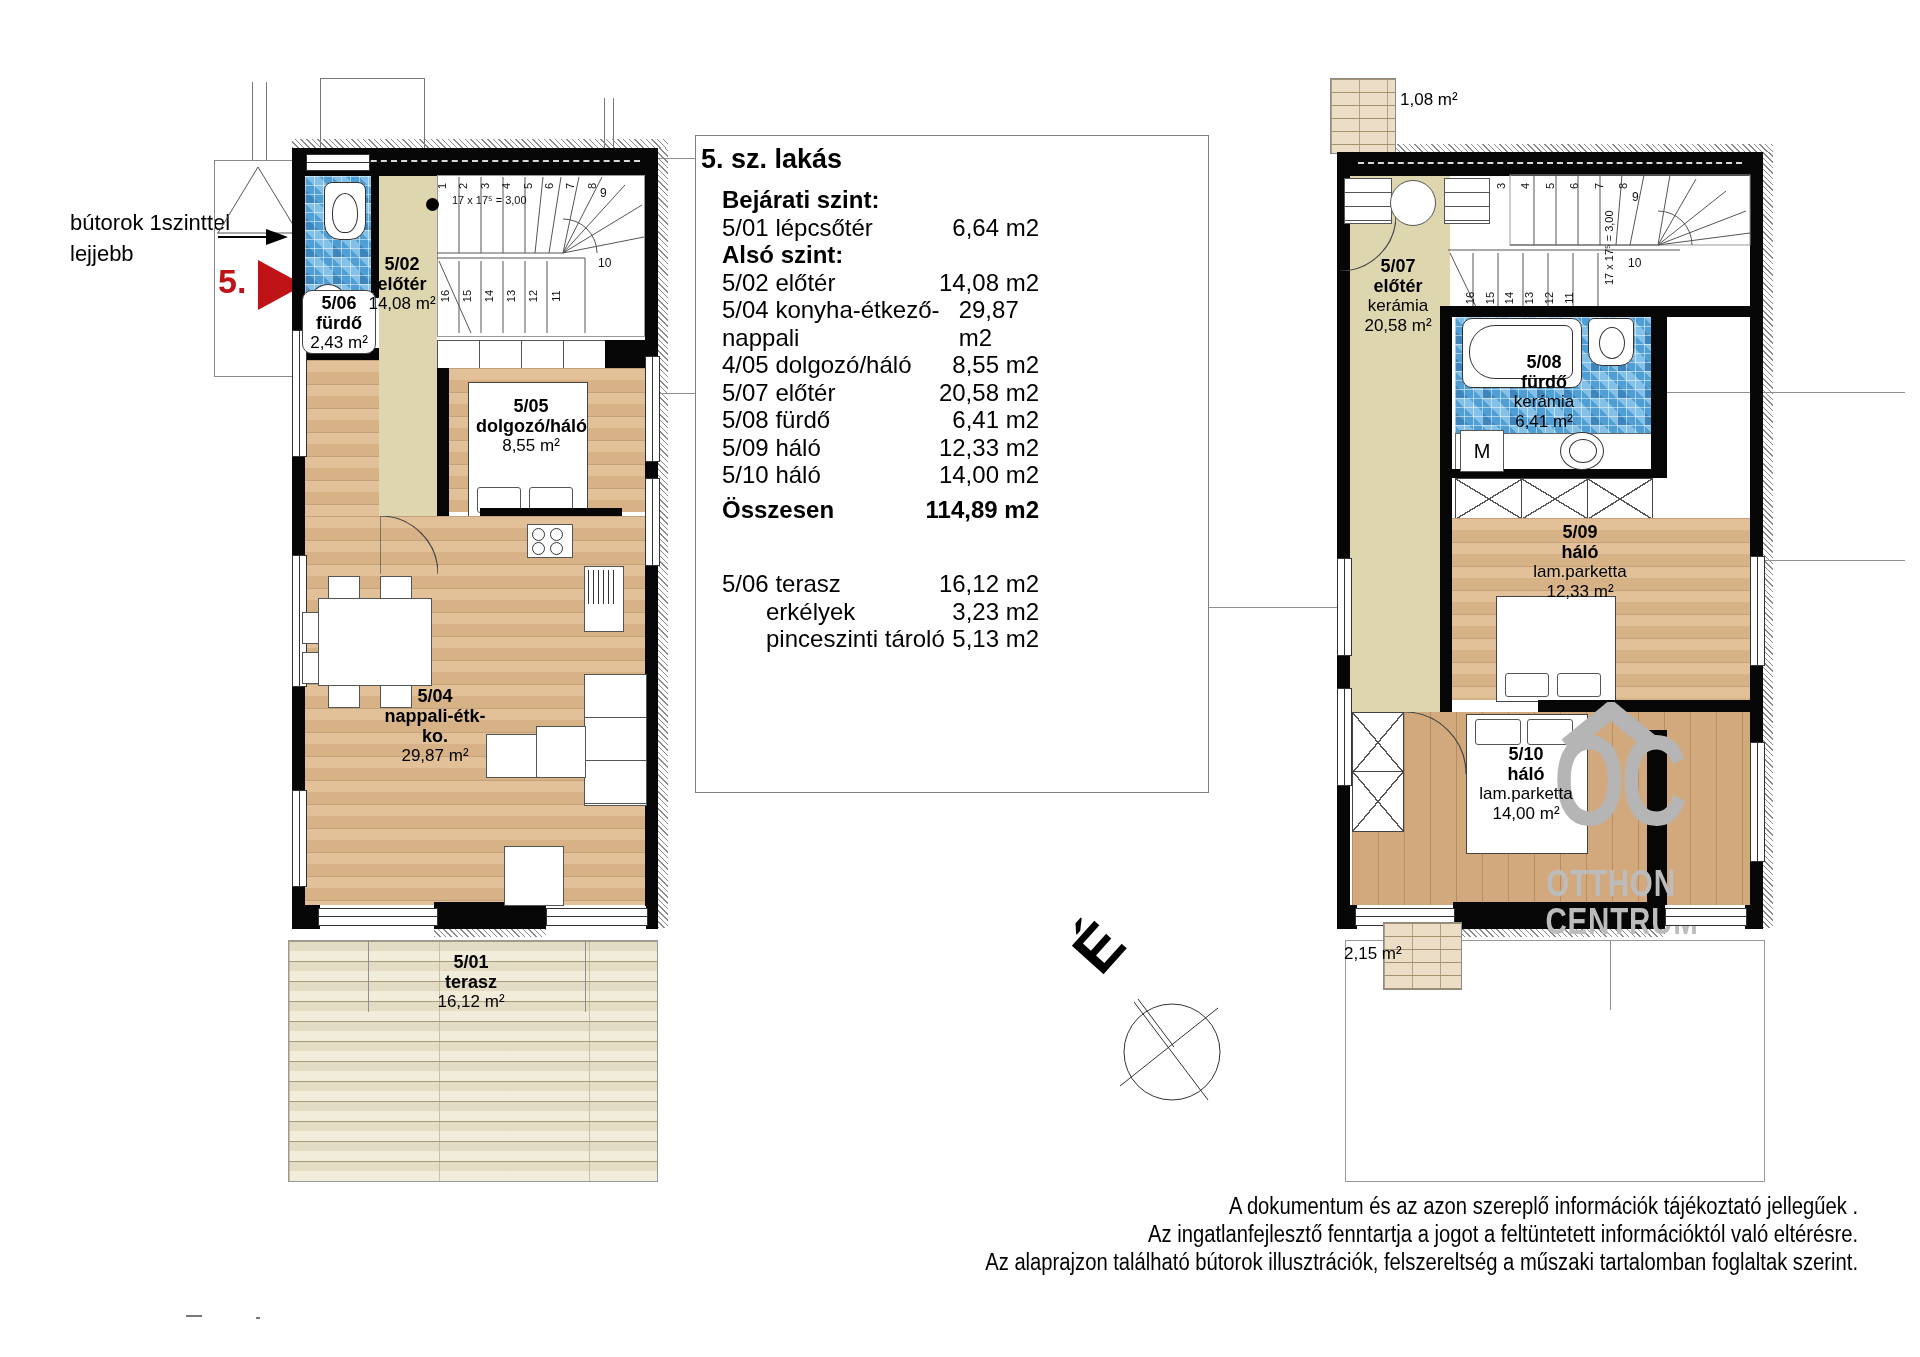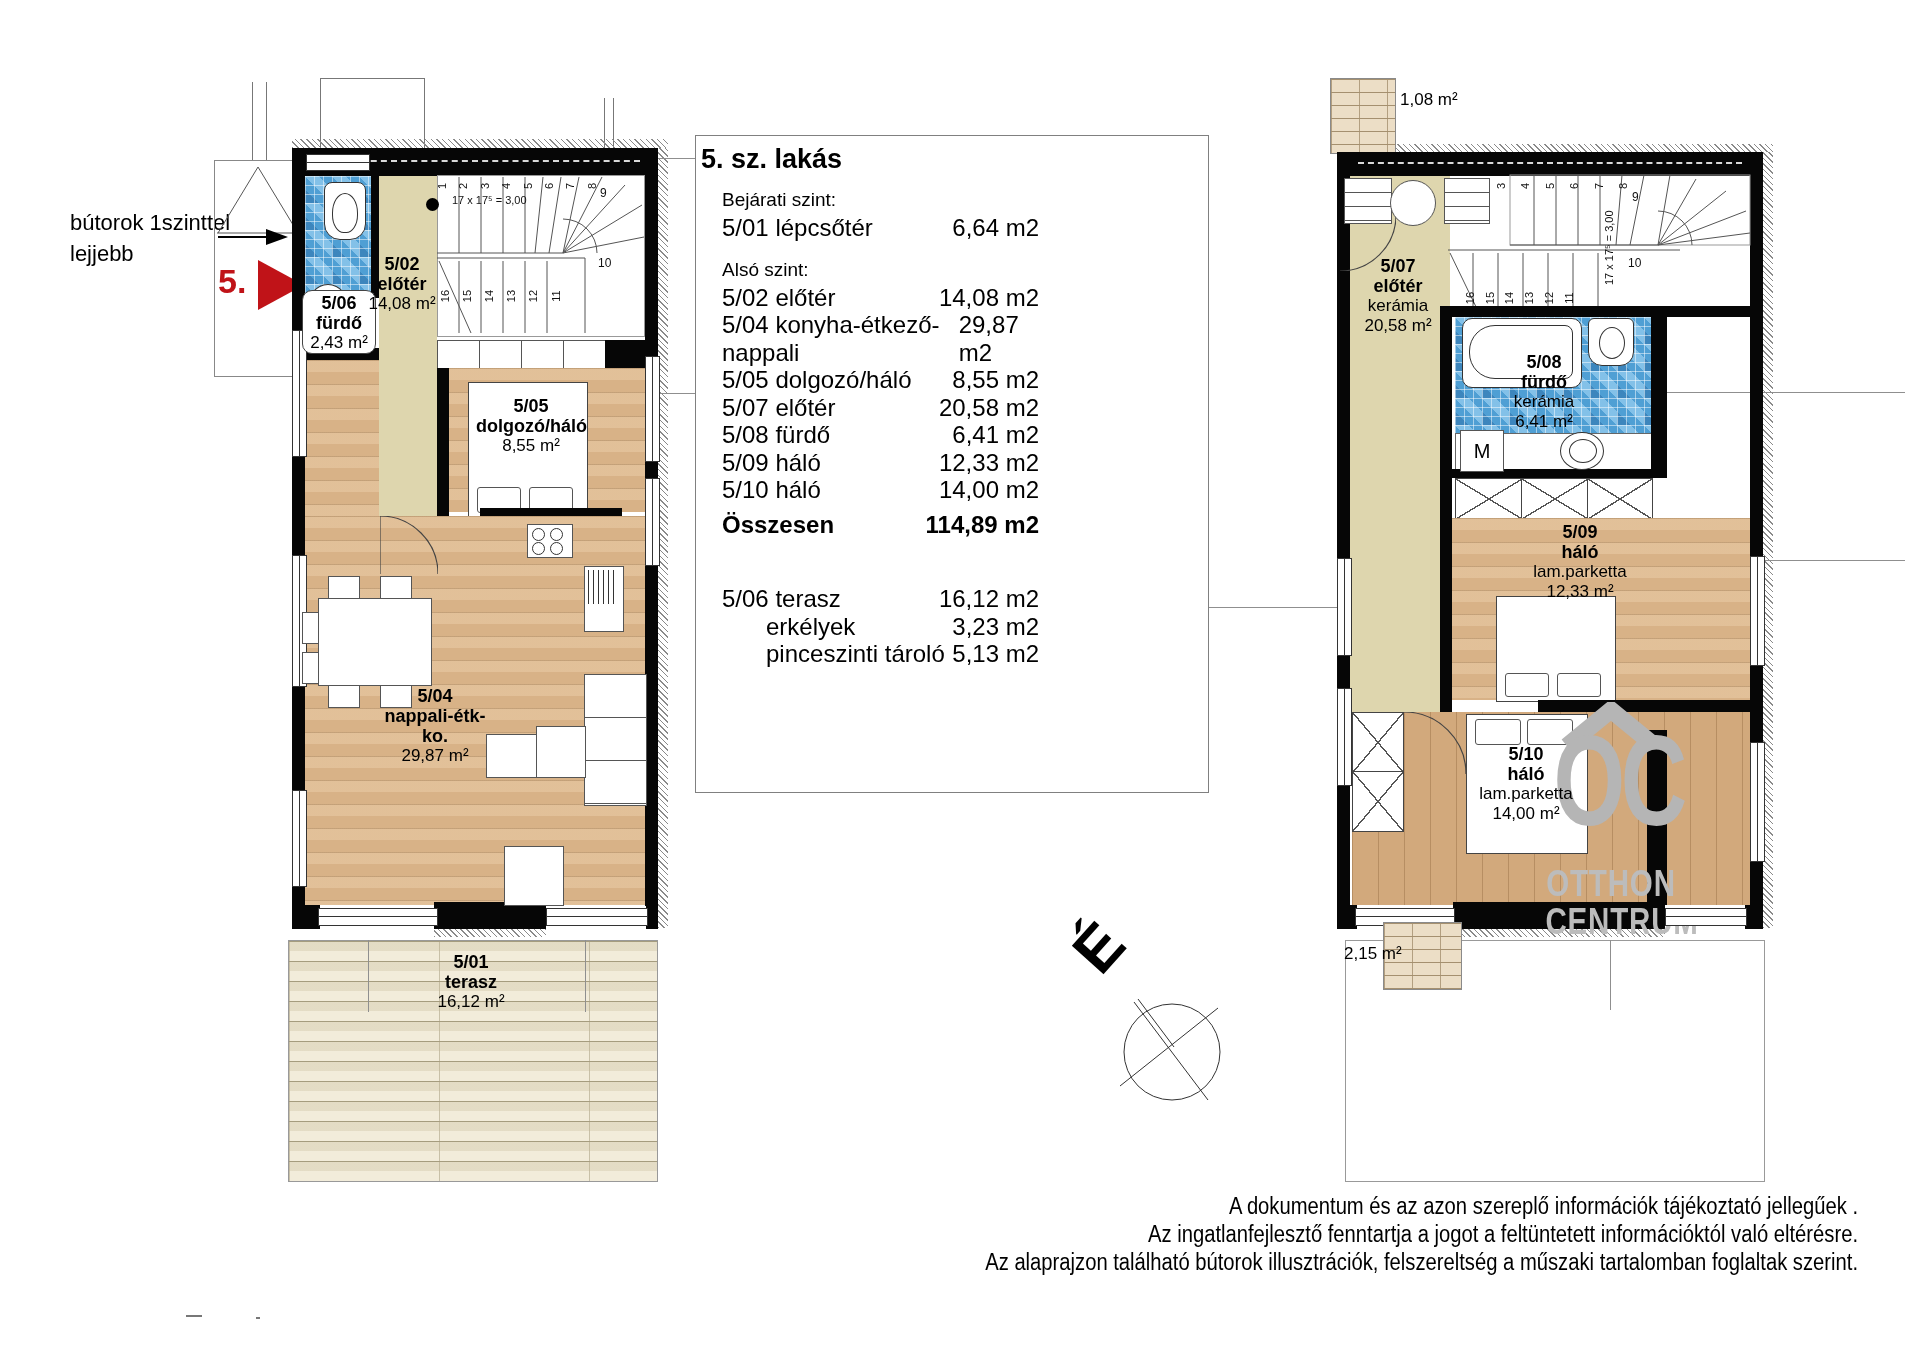--- a/index.html
+++ b/index.html
@@ -31,24 +31,24 @@
   .pl-r{display:block;font-size:17px;line-height:20px;}
   .boxed{background:#fff;border:1px solid #444;border-radius:10px;}
   .st-nums{position:absolute;display:flex;justify-content:space-between;z-index:6;}
   .st-n{font-size:11px;transform:rotate(-90deg);color:#111;}
   .st-small{position:absolute;font-size:12px;color:#111;z-index:6;}
   .st-note{position:absolute;font-size:11px;color:#111;z-index:6;white-space:nowrap;}
   
   #itable{position:absolute;left:695px;top:135px;width:512px;height:656px;border:1px solid #808080;background:#fff;}
   .it-content{position:relative;z-index:2;padding-top:8px;}
   .it-title{font-size:27px;font-weight:bold;line-height:30px;padding-left:5px;}
-  .it-h{font-size:19px;line-height:27.5px;padding-left:26px;}
+  .it-h{font-size:24px;line-height:27.5px;padding-left:26px;font-weight:bold;}
   .it-row{display:flex;font-size:24px;line-height:27.5px;padding:0 169px 0 26px;}
   .it-row .vl{margin-left:auto;}
-  .mt12{margin-top:12px;} .mt13{margin-top:15px;} .mt21{margin-top:21px;} .mt7{margin-top:7px;} .mt47{margin-top:47px;}
+  .mt12{margin-top:12px;} .mt13{margin-top:0;} .mt21{margin-top:21px;} .mt7{margin-top:7px;} .mt47{margin-top:47px;}
   .bold{font-weight:bold;}
   .ind{padding-left:70px;}
   
   #logo{position:absolute;left:835px;top:560px;width:160px;height:260px;z-index:1;}
   .oc-text{position:absolute;left:0;top:30px;width:160px;text-align:center;font-size:128px;font-weight:bold;letter-spacing:-6px;color:#b5b5b5;transform:scaleX(.72);line-height:110px;}
   .oc-word{position:absolute;width:160px;text-align:center;font-weight:bold;color:#bcbcbc;transform:scaleX(.82);font-size:36px;line-height:36px;letter-spacing:1px;}
   
   .disc{position:absolute;right:62px;width:1300px;text-align:right;font-size:23.5px;line-height:28px;transform:scaleX(.86);transform-origin:100% 50%;}
   
   #entr-note{position:absolute;left:70px;top:207px;font-size:22px;line-height:31px;}
@@ -268,21 +268,21 @@
       <div class="it-h mt13">Alsó szint:</div>
       <div class="it-row">
           <span class="lb">5/02 előtér</span>
           <span class="vl">14,08 m2</span>
         </div>
       <div class="it-row">
           <span class="lb">5/04 konyha-étkező-nappali</span>
           <span class="vl">29,87 m2</span>
         </div>
       <div class="it-row">
-          <span class="lb">5/05 dolgozó/háló</span>
+          <span class="lb">4/05 dolgozó/háló</span>
           <span class="vl">8,55 m2</span>
         </div>
       <div class="it-row">
           <span class="lb">5/07 előtér</span>
           <span class="vl">20,58 m2</span>
         </div>
       <div class="it-row">
           <span class="lb">5/08 fürdő</span>
           <span class="vl">6,41 m2</span>
         </div>

